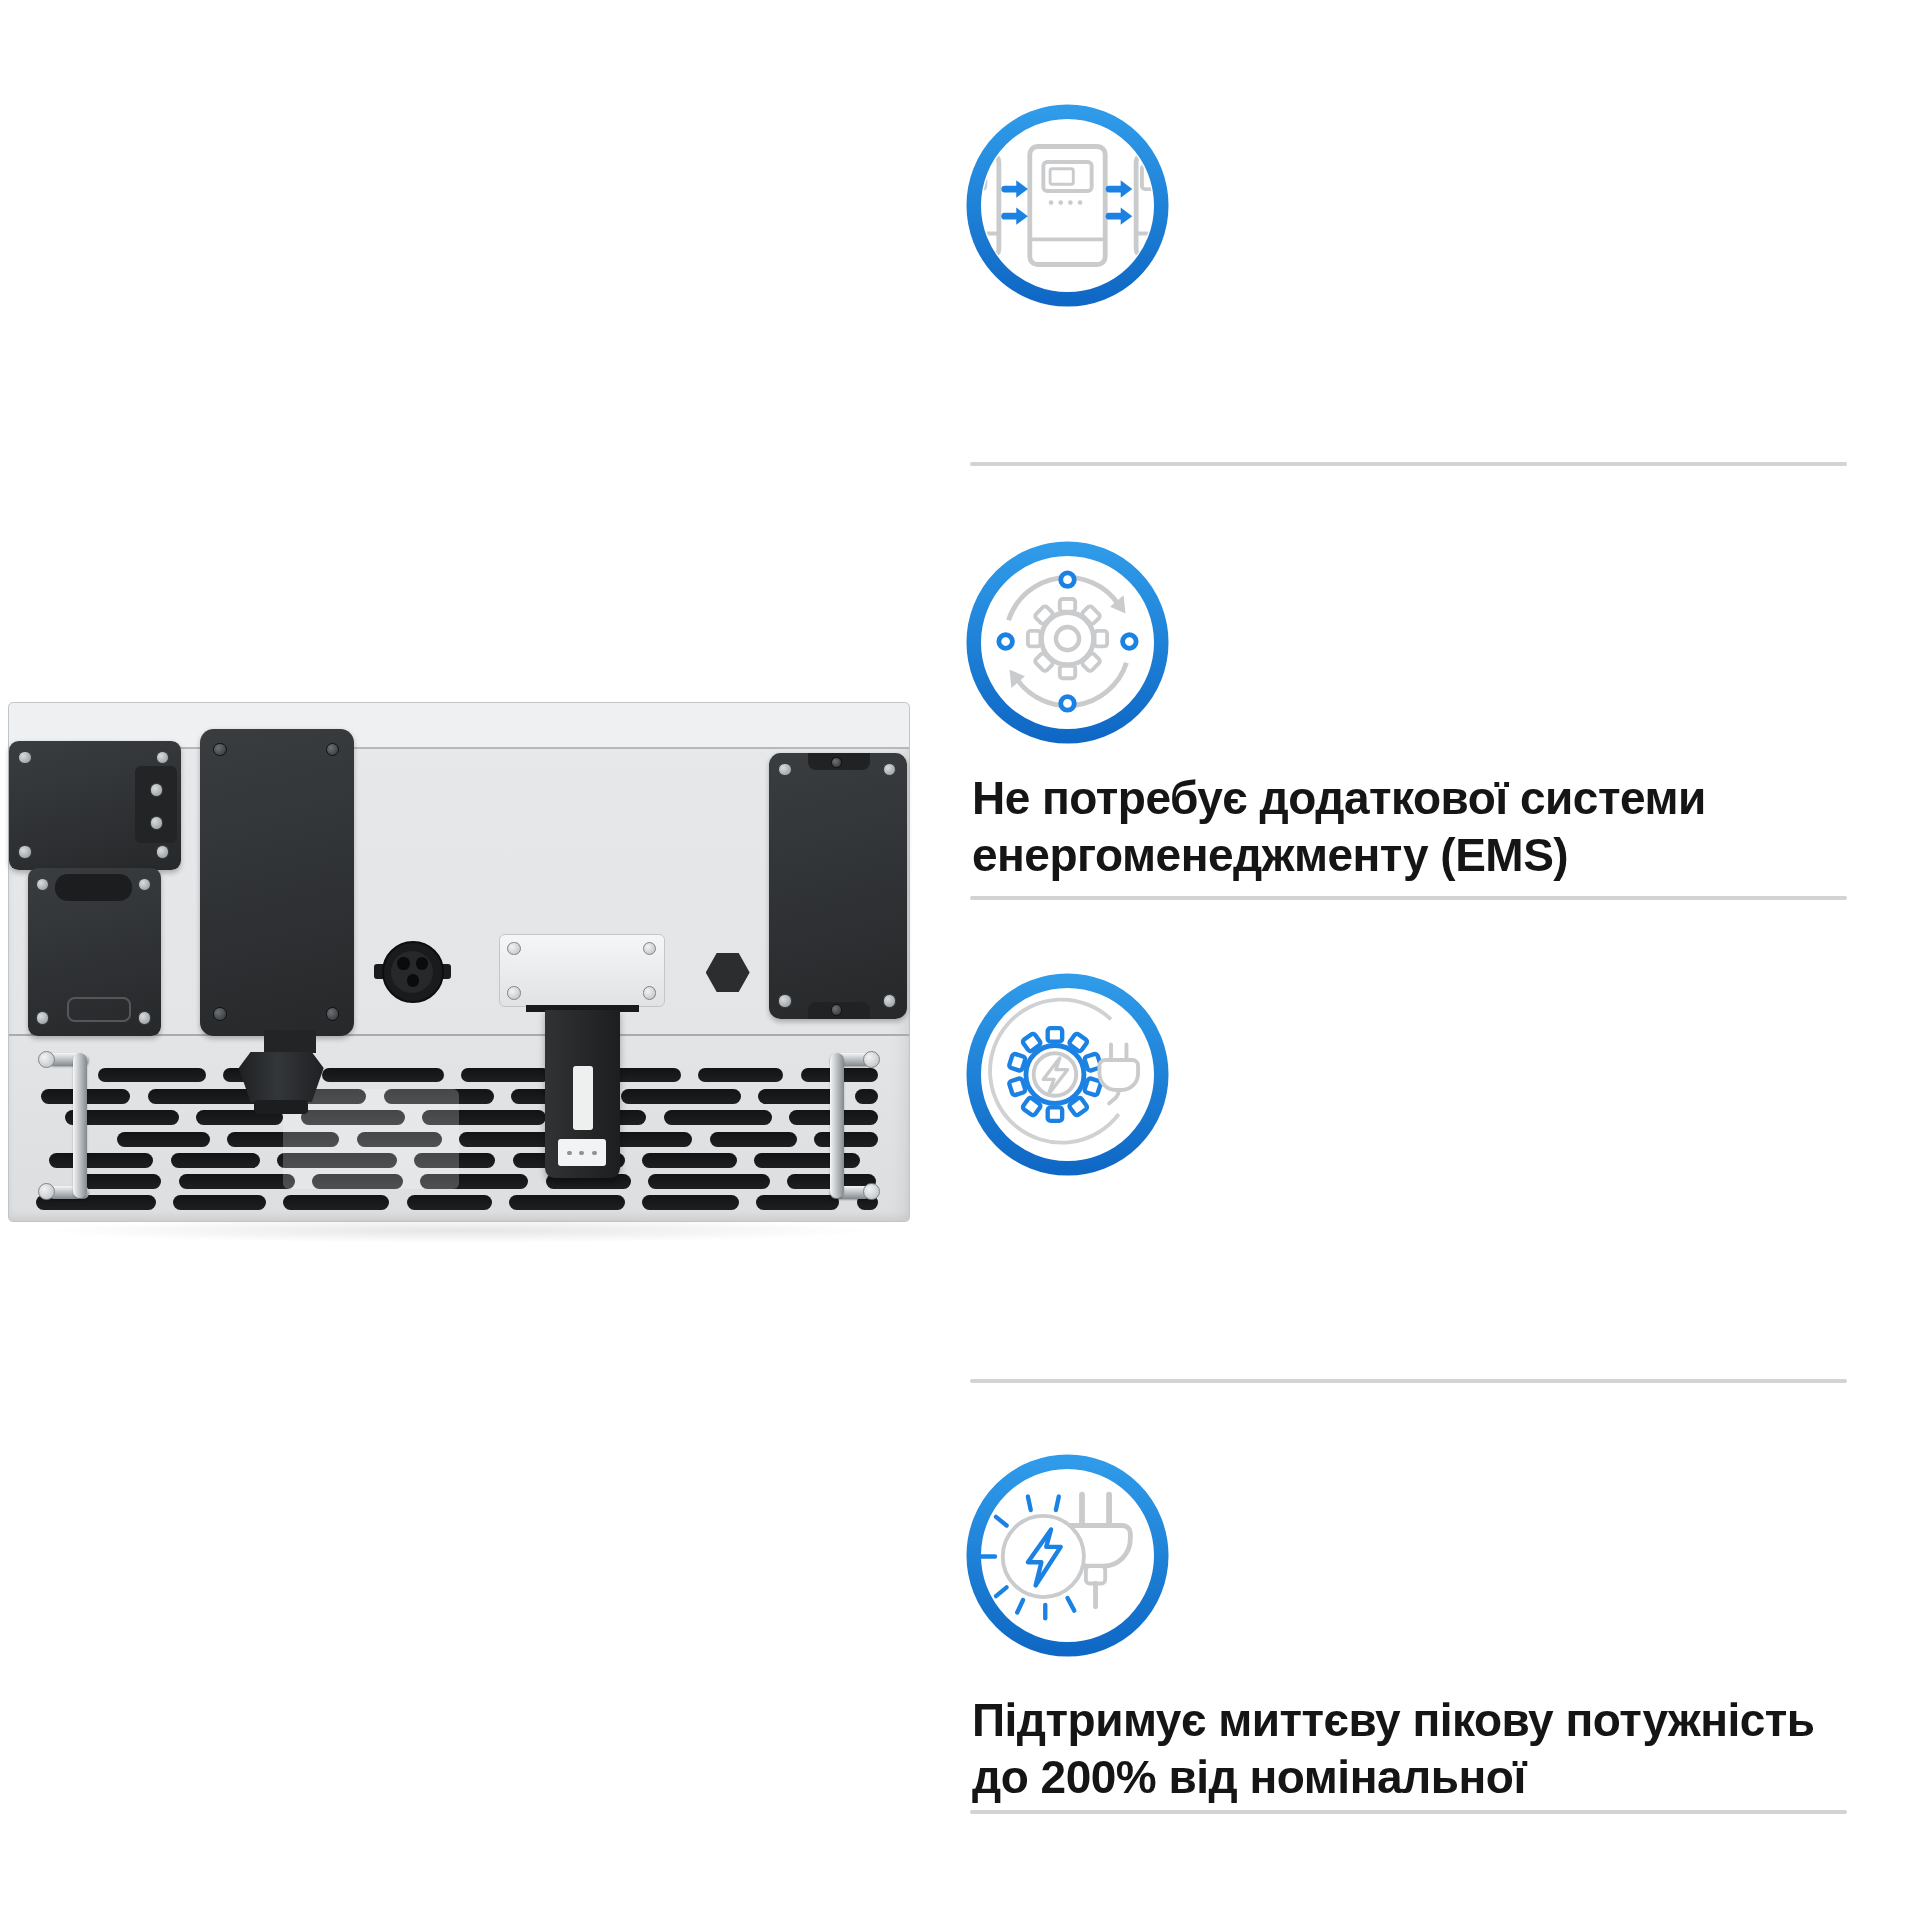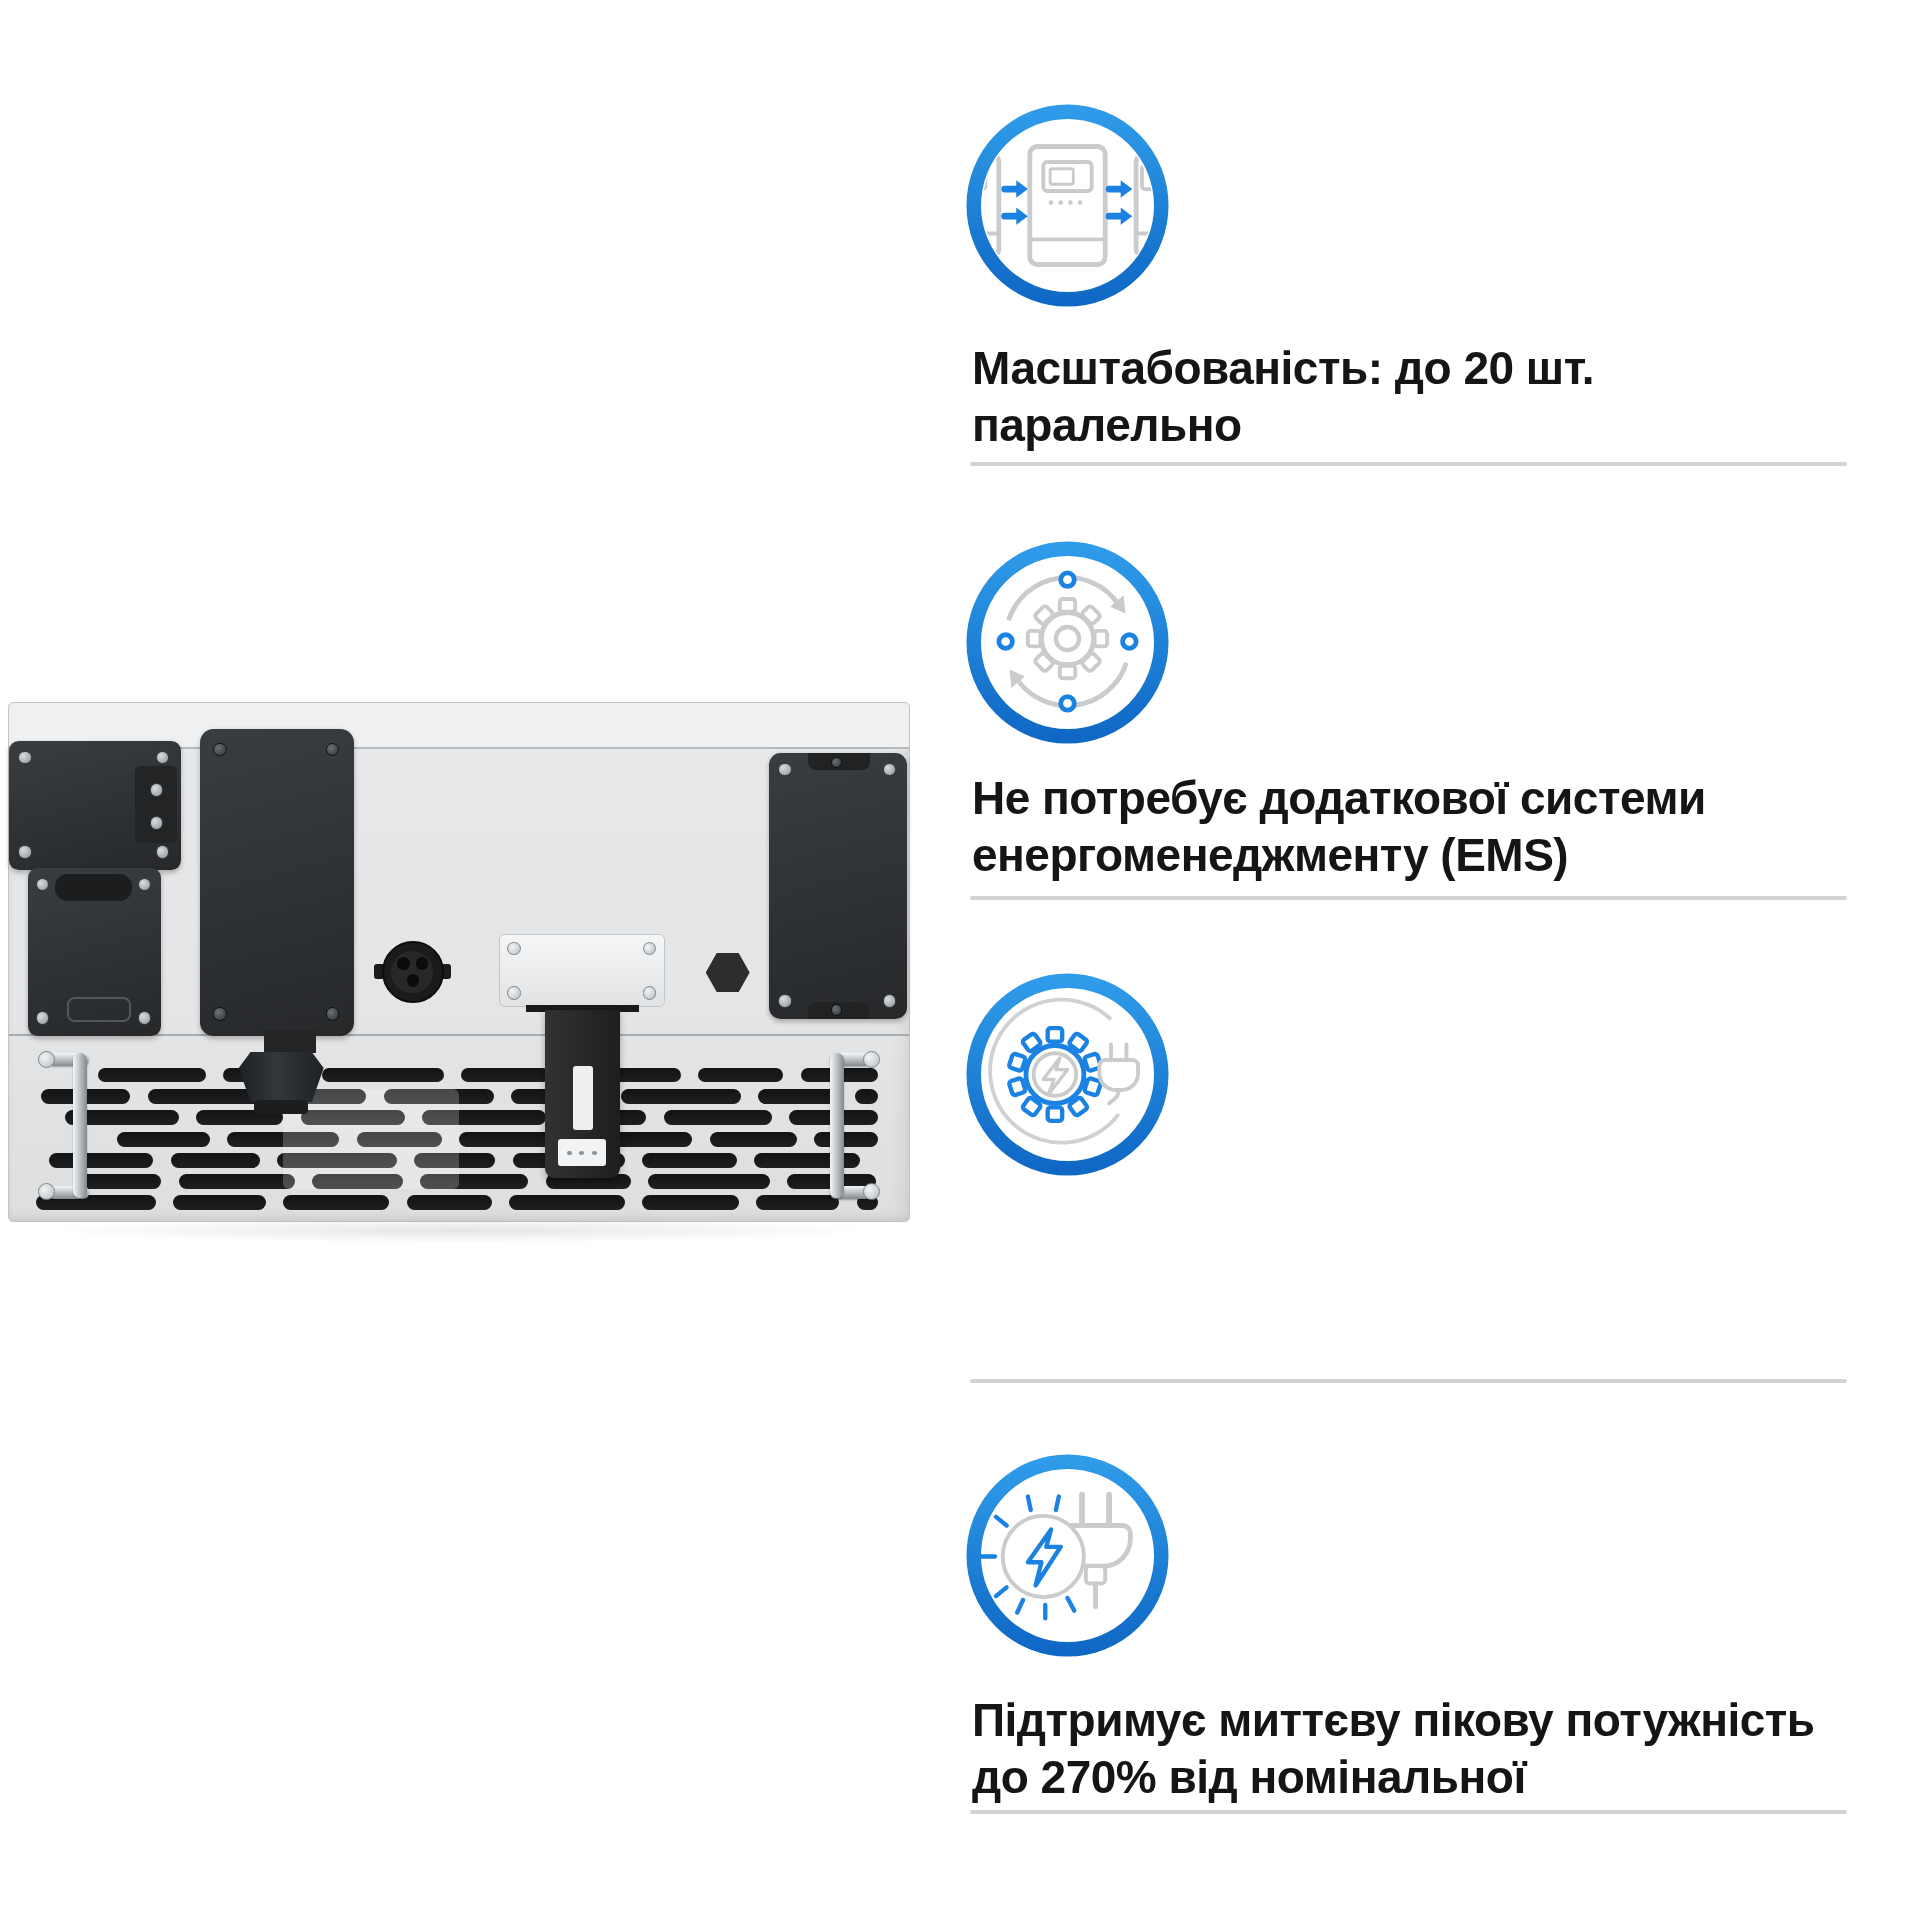--- a/index.html
+++ b/index.html
@@ -223,22 +223,20 @@
         </g>
         <g fill="#1b82e3" stroke="none">
           <polygon points="52,79 64,88 52,97"></polygon>
           <polygon points="52,107 64,116 52,125"></polygon>
           <polygon points="160,79 172,88 160,97"></polygon>
           <polygon points="160,107 172,116 160,125"></polygon>
         </g>
       </g>
     </svg>
   </div>
-  <div class="feature-text" style="top:340px;">Масштабованість: до 20 шт.
-паралельно</div>
   <div class="divider" style="top:462px;"></div>
 
   <div class="icon-wrap" style="top:541px;">
     <svg width="203" height="203" viewBox="0 0 210 210">
       <defs>
         <linearGradient id="rg2" x1="0" y1="0" x2="0" y2="1">
           <stop offset="0" stop-color="#2f9be9"></stop>
             <stop offset="1" stop-color="#0f68c5"></stop>
         </linearGradient>
       </defs>
@@ -336,17 +334,17 @@
           <line x1="30" y1="106" x2="16" y2="106"></line>
           <line x1="42" y1="138" x2="31" y2="147"></line>
           <line x1="59" y1="151" x2="53" y2="164"></line>
           <line x1="82" y1="156" x2="82" y2="170"></line>
           <line x1="105" y1="149" x2="112" y2="162"></line>
         </g>
       </g>
     </svg>
   </div>
   <div class="feature-text" style="top:1692px;">Підтримує миттєву пікову потужність
-до 270% від номінальної</div>
+до 200% від номінальної</div>
   <div class="divider" style="top:1810px;"></div>
 
 </div>
 
 
 </body></html>

